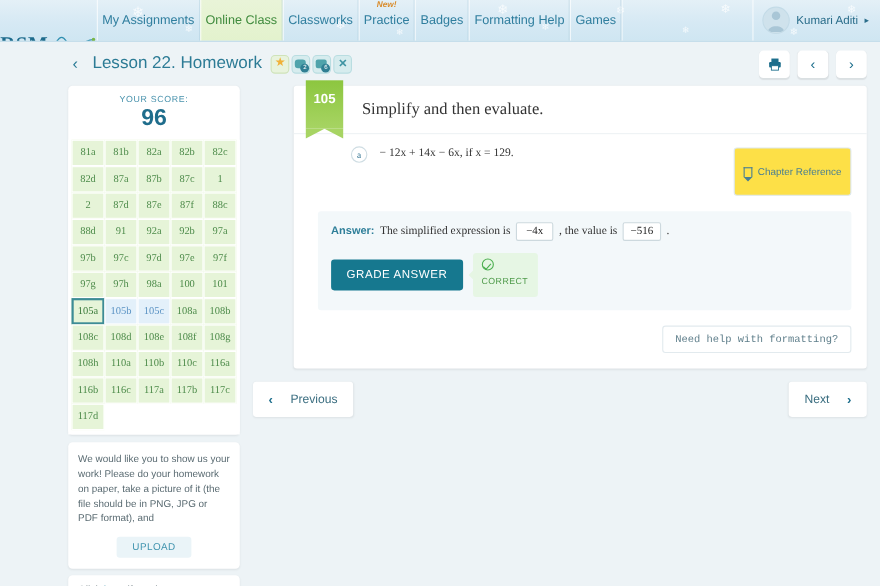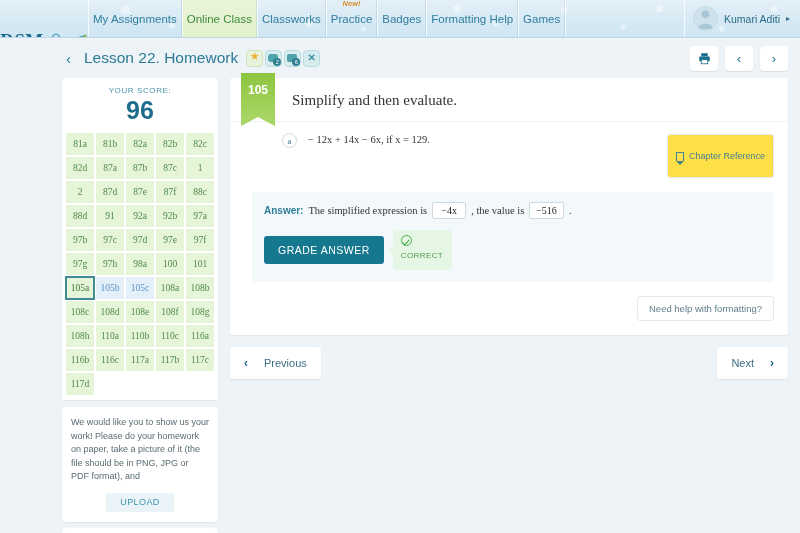--- a/index.html
+++ b/index.html
@@ -95,21 +95,21 @@
   }
 
   
   .content { display:flex; padding: 0 12px 0 62px; gap:12px; align-items:flex-start; }
 
   
   .leftcol { width:156px; flex:none; }
   .card { background:#fff; border-radius:4px; box-shadow:0 1px 2px rgba(0,0,0,.07); }
   .score-card { padding:8px 6px 7px; text-align:center; border-radius:4px 4px 0 0;}
   .score-label { font-size:8px; color:#4a93ad; letter-spacing:.6px; }
-  .score-value { font-size:25px; color:#1f6d8c; font-weight:700; margin-top:1px; }
+  .score-value { font-size:21px; color:#1f6d8c; font-weight:700; margin-top:1px; }
 
   .grid { display:grid; grid-template-columns: repeat(5, 1fr); background:#fff; padding:0 3px 4px; }
   .cell {
     height:24px; display:flex; align-items:center; justify-content:center;
     font-size:9.5px; color:#4d8b4a; background:#e6f4d8;
     border:1px solid #ffffff; cursor:pointer;font-family:Liberation Serif, serif;
   }
   .cell.blue { background:#e3f0fa; color:#5b93c4; }
   .cell.sel { background:#e6f4d8; border:2px solid #3d8c96; color:#3a7a3a; }
   .cell.empty { background:#fff; border-color:#fff; cursor:default; }
@@ -119,21 +119,21 @@
   .upload-btn {
     margin:9px auto 0; width:68px; height:19px; border-radius:3px;
     background:#eaf4f8; color:#3f93ae; font-size:9px;
     display:flex; align-items:center; justify-content:center; letter-spacing:.4px; cursor:pointer;
   }
   .help-card { margin-top:6px; padding:8px 9px; font-size:9.5px; color:#55656c; }
   .help-card a { color:#3f93ae; text-decoration:none; cursor:pointer; }
 
   
   .maincol { flex:1; }
-  .problem-card { position:relative; background:#fff; border-radius:3px; box-shadow:0 1px 2px rgba(0,0,0,.07); }
+  .problem-card { position:relative; background:#fff; border-radius:3px; box-shadow:0 1px 2px rgba(0,0,0,.07);margin-left:37px; }
   .ribbon {
     position:absolute; left:11px; top:-5px; width:34px; height:44px;
     background:linear-gradient(180deg,#8cc63f 0%, #a7d463 100%);
     color:#fff; font-size:12px; font-weight:700;
     display:flex; align-items:flex-start; justify-content:center; padding-top:10px;
     z-index:3;
   }
   .ribbon:after{
     content:""; position:absolute; left:0; bottom:-9px; width:0; height:0;
     border-left:17px solid #a7d463; border-right:17px solid #a7d463;
@@ -183,21 +183,21 @@
     border-top:5px solid transparent; border-bottom:5px solid transparent; border-right:5px solid #e6f6e4;
   }
   .check-ico { width:11px; height:11px; border-radius:50%; border:1.4px solid #4caf50; position:relative; }
   .check-ico:after {
     content:""; position:absolute; left:2px; top:1.5px; width:3px; height:5.5px;
     border:solid #4caf50; border-width:0 1.4px 1.4px 0; transform:rotate(42deg);
   }
   .format-row { display:flex; justify-content:flex-end; padding:14px 14px 14px 0; }
   .format-btn {
     background:#fff; border:1px solid #e2eaee; border-radius:3px;
-    padding:6px 11px; font-size:9.5px; color:#5e7e8a; cursor:pointer;
+    padding:6px 11px; font-size:9.5px; color:#5e7e8a; cursor:pointer;font-family:Liberation Mono, monospace;
   }
   .navrow { display:flex; justify-content:space-between; margin-top:12px; }
   .navbtn {
     background:#fff; border-radius:3px; box-shadow:0 1px 2px rgba(0,0,0,.07);
     display:flex; align-items:center; gap:16px; padding:9px 14px;
     font-size:11px; color:#3b6e80; cursor:pointer;
   }
   .navbtn .chev { color:#1d6e8c; font-size:12px; font-weight:700; }
 </style>
 </head>

